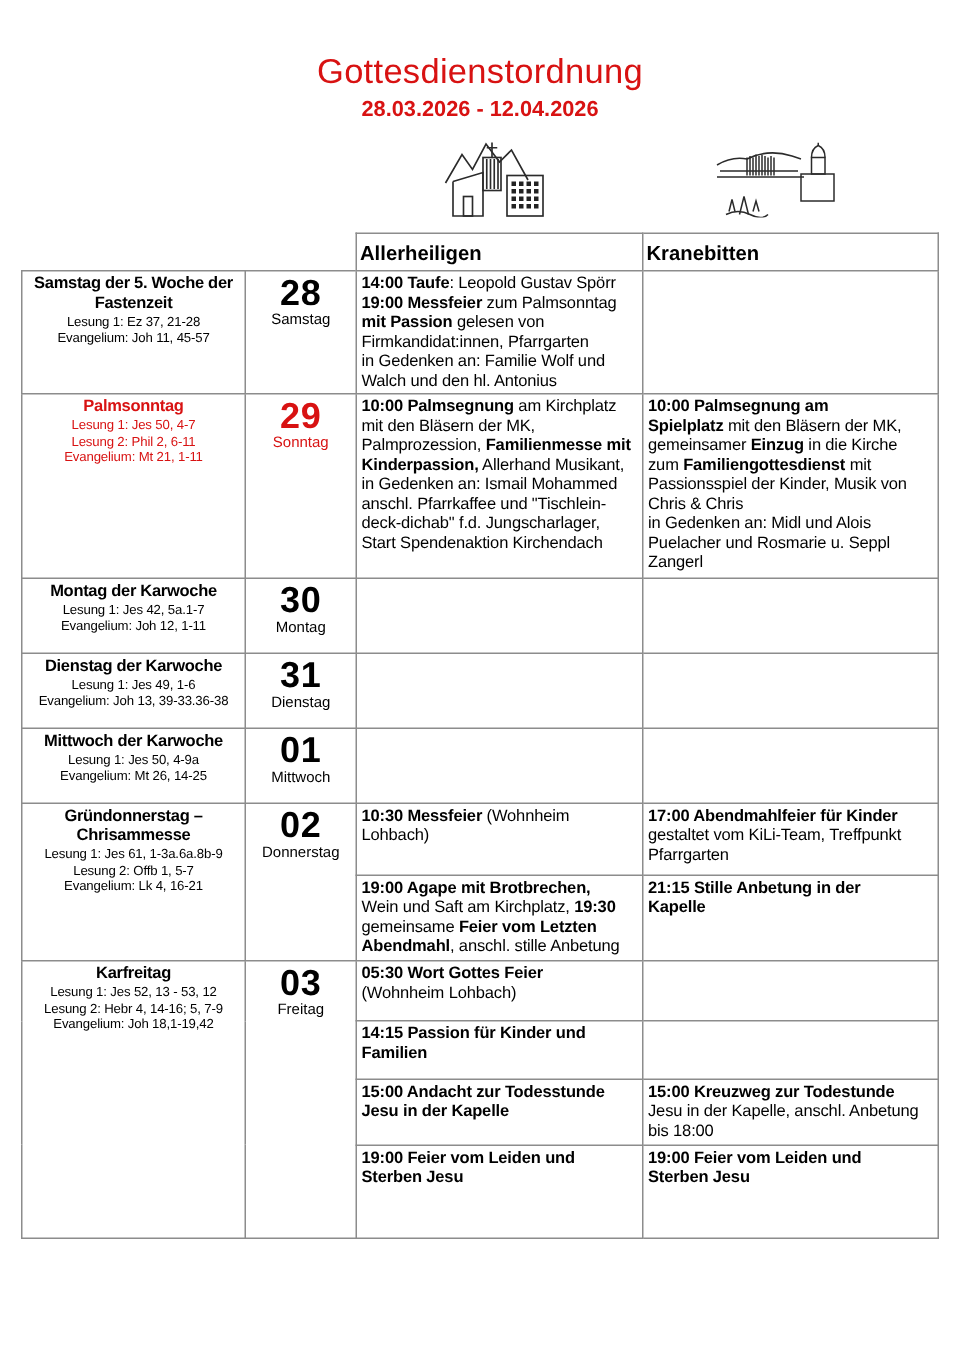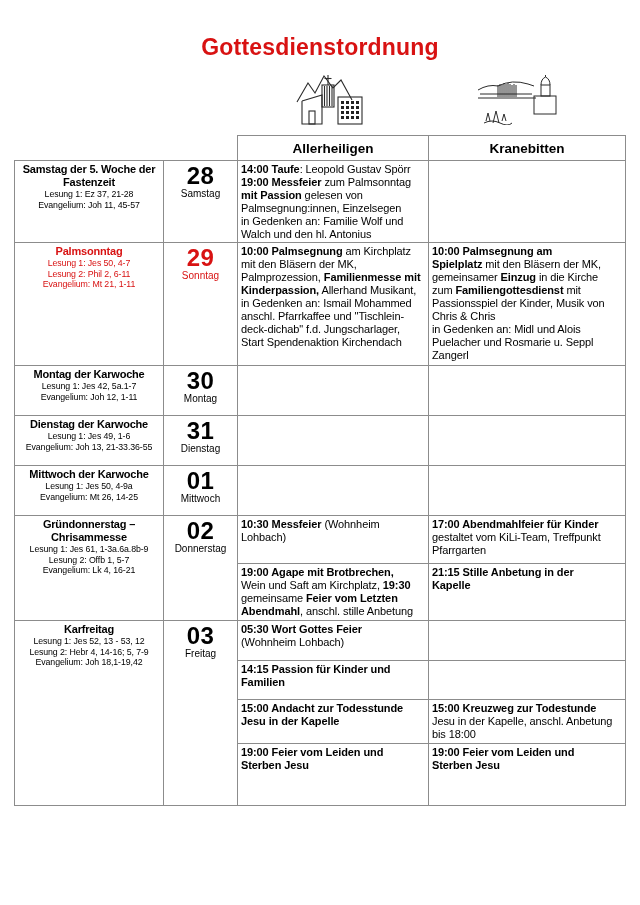--- a/index.html
+++ b/index.html
@@ -4,35 +4,35 @@
 <style>
   * { margin:0; padding:0; box-sizing:border-box; }
   html,body { background:#fff; }
   body {
     width:640px; height:905px;
     font-family:"Liberation Sans", sans-serif;
     color:#000; overflow:hidden;
   }
   .page { position:relative; width:640px; height:905px; background:#fff; }
 
-  .title { margin-top:34px; text-align:center; font-size:23px; font-weight:bold;
+  .title { margin-top:34px; text-align:center; font-size:23px; font-weight:normal;
            color:var(--red,#d60f0f); letter-spacing:0.2px; }
   .subtitle { margin-top:4px; text-align:center; font-size:14.5px; font-weight:bold;
               color:var(--red,#d60f0f); }
 
   .sketches { position:relative; height:58px; margin-top:10px; }
   .sketch { position:absolute; top:0; }
   .sketch-left  { left:296px; }
   .sketch-right { left:474px; top:4px; }
 
   table.sched { margin:6px 0 0 14px; border-collapse:collapse; table-layout:fixed;
                 width:611px; }
   .sched td, .sched th { border:1px solid var(--border,#8c8c8c); vertical-align:top; overflow:hidden; }
   .sched td.spacer { border:none; }
-  .sched th { height:25px; vertical-align:middle; text-align:center;
+  .sched th { height:25px; vertical-align:middle; text-align:left;
               font-size:13.5px; font-weight:bold; padding:2px; }
 
   td.info { text-align:center; padding:2px 2px 0 2px; }
   .info .t { font-size:11px; font-weight:bold; line-height:13px; letter-spacing:-0.2px; }
   .info .r { font-size:8.8px; line-height:10.5px; letter-spacing:-0.1px; }
 
   td.num { text-align:center; padding-top:2px; }
   .num .n { font-size:24px; font-weight:bold; line-height:25px; letter-spacing:0.5px; }
   .num .w { font-size:10px; line-height:12px; }
 
@@ -40,20 +40,21 @@
   .ev .ln { line-height:12.9px; min-height:12.9px; white-space:normal; }
   .b { font-weight:bold; }
   .red { color:var(--red,#d60f0f); }
 </style>
 </head>
 <body>
 
 <div class="page">
 
   <h1 class="title">Gottesdienstordnung</h1>
+  <div class="subtitle">28.03.2026 - 12.04.2026</div>
 
   <div class="sketches">
     <svg class="sketch sketch-left" width="70" height="56" viewBox="0 0 70 56">
       <g fill="none" stroke="#2b2b2b" stroke-width="1.1">
         <polyline points="1,31 12,12 19,22 28,5 37,17 45,9 56,29"></polyline>
         <line x1="32" y1="4" x2="32" y2="14"></line>
         <line x1="28.5" y1="7.5" x2="35.5" y2="7.5"></line>
         <rect x="26" y="14" width="12" height="22"></rect>
         <line x1="28.5" y1="15" x2="28.5" y2="35"></line>
         <line x1="31" y1="15" x2="31" y2="35"></line>
@@ -118,21 +119,21 @@
             <div class="r">Evangelium: Joh 11, 45-57</div>
           </td>
           <td class="num" rowspan="1">
             <div class="n">28</div>
             <div class="w">Samstag</div>
           </td>
           <td class="ev">
             <div class="ln"><span class="b">14:00 Taufe</span><span>: Leopold Gustav Spörr</span></div>
             <div class="ln"><span class="b">19:00 Messfeier</span><span> zum Palmsonntag</span></div>
             <div class="ln"><span class="b">mit Passion</span><span> gelesen von</span></div>
-            <div class="ln"><span>Palmsegnung:innen, Einzelsegen</span></div>
+            <div class="ln"><span>Firmkandidat:innen, Pfarrgarten</span></div>
             <div class="ln"><span>in Gedenken an: Familie Wolf und</span></div>
             <div class="ln"><span>Walch und den hl. Antonius</span></div>
           </td>
           <td class="ev"></td>
         </tr>
         <tr style="height: 123px; margin-left: 44px;">
           <td class="info red" rowspan="1">
             <div class="t">Palmsonntag</div>
             <div class="r">Lesung 1: Jes 50, 4-7</div>
             <div class="r">Lesung 2: Phil 2, 6-11</div>
@@ -174,21 +175,21 @@
             <div class="n">30</div>
             <div class="w">Montag</div>
           </td>
           <td class="ev"></td>
           <td class="ev"></td>
         </tr>
         <tr style="height: 50px;">
           <td class="info" rowspan="1">
             <div class="t">Dienstag der Karwoche</div>
             <div class="r">Lesung 1: Jes 49, 1-6</div>
-            <div class="r">Evangelium: Joh 13, 21-33.36-55</div>
+            <div class="r">Evangelium: Joh 13, 39-33.36-38</div>
           </td>
           <td class="num" rowspan="1">
             <div class="n">31</div>
             <div class="w">Dienstag</div>
           </td>
           <td class="ev"></td>
           <td class="ev"></td>
         </tr>
         <tr style="height: 50px; padding-left: 30px;">
           <td class="info" rowspan="1">

